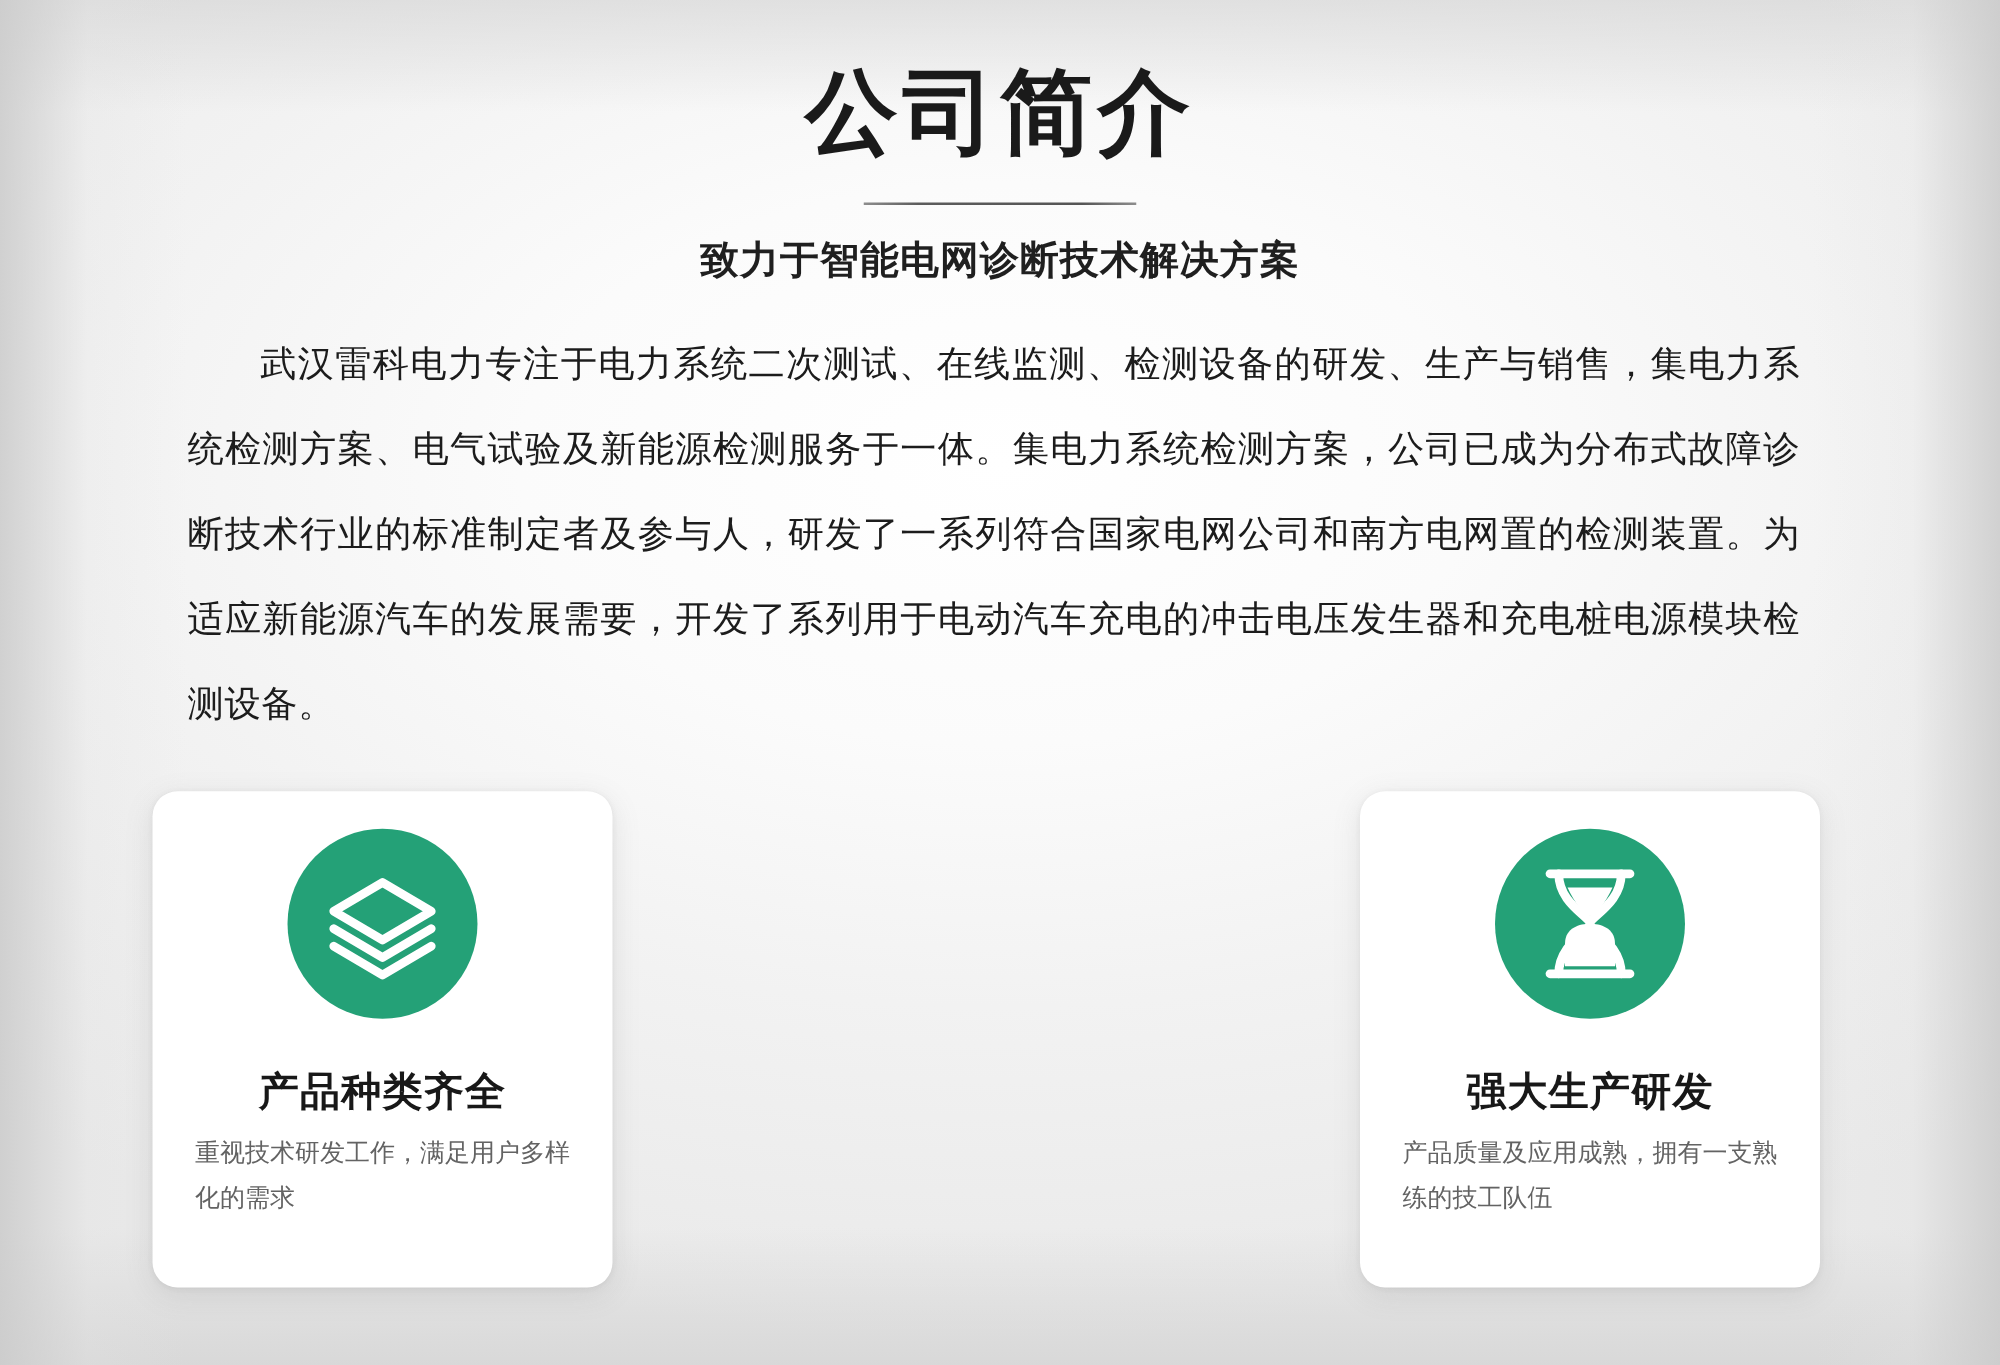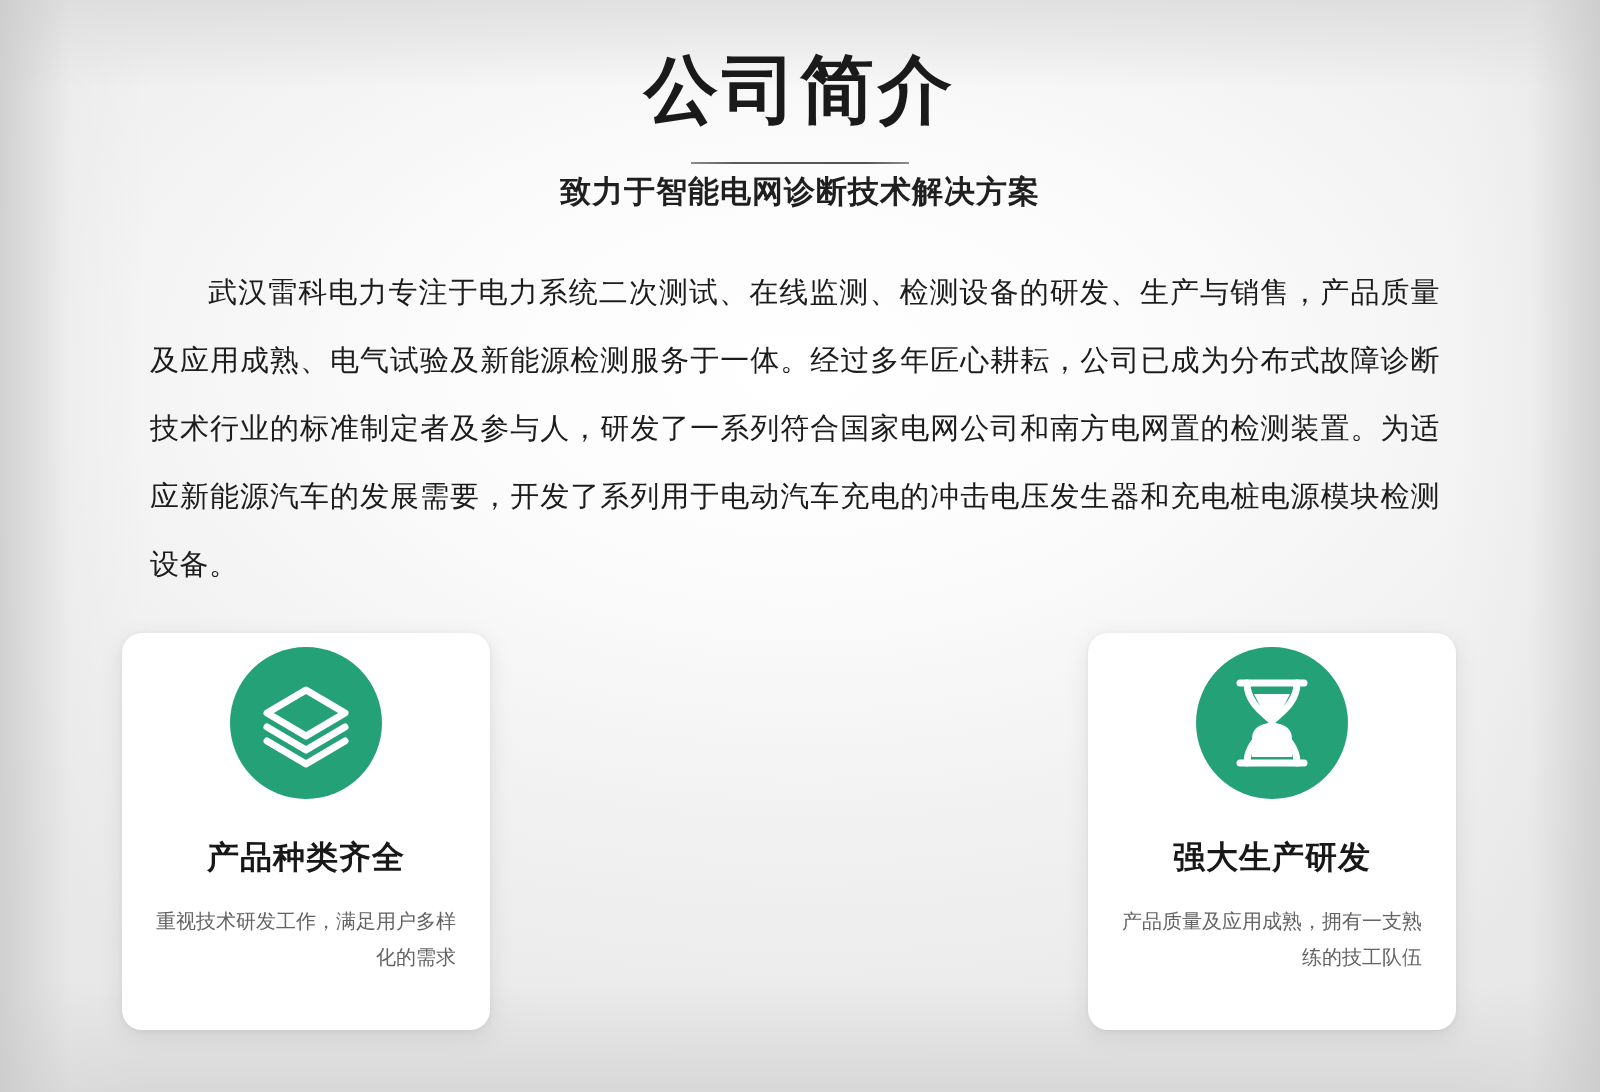--- a/index.html
+++ b/index.html
@@ -60,21 +60,21 @@
   }
 
   .title-divider {
     width: 218px;
     height: 2px;
     margin: 26px auto 0 auto;
     background: linear-gradient(90deg, #8d8d8d 0%, #5c5c5c 20%, #555 80%, #8d8d8d 100%);
   }
 
   .sub-title {
-    margin-top: 6px;
+    margin-top: 22px;
     font-size: 31px;
     line-height: 44px;
     font-weight: 700;
     color: #1f1f1f;
     letter-spacing: 1px;
   }
 
   
   .intro {
     position: absolute;
@@ -102,21 +102,21 @@
 
   .card {
     width: 368px;
     height: 397px;
     background: #ffffff;
     border-radius: 20px;
     box-shadow: 0 6px 22px rgba(120,120,120,.16), 0 1px 4px rgba(120,120,120,.10);
     display: flex;
     flex-direction: column;
     align-items: center;
-    padding-top: 14px;
+    padding-top: 30px;
   }
 
   .icon-circle {
     width: 152px;
     height: 152px;
     border-radius: 50%;
     background: #24a177;
     display: flex;
     align-items: center;
     justify-content: center;
@@ -129,42 +129,42 @@
     margin-top: 38px;
     font-size: 32px;
     line-height: 40px;
     font-weight: 700;
     color: #181818;
     letter-spacing: 1px;
     text-align: center;
   }
 
   .card-desc {
-    margin-top: 26px;
+    margin-top: 12px;
     width: 300px;
     font-size: 20px;
     line-height: 36px;
     color: #636363;
-    text-align: right;
+    text-align: left;
   }
 </style>
 </head>
 <body>
 
 <div class="page"></div>
 
 <div class="content">
 
   <div class="header">
     <div class="main-title">公司简介</div>
     <div class="title-divider"></div>
     <div class="sub-title">致力于智能电网诊断技术解决方案</div>
   </div>
 
-  <p class="intro">武汉雷科电力专注于电力系统二次测试、在线监测、检测设备的研发、生产与销售，产品质量及应用成熟、电气试验及新能源检测服务于一体。经过多年匠心耕耘，公司已成为分布式故障诊断技术行业的标准制定者及参与人，研发了一系列符合国家电网公司和南方电网置的检测装置。为适应新能源汽车的发展需要，开发了系列用于电动汽车充电的冲击电压发生器和充电桩电源模块检测设备。</p>
+  <p class="intro">武汉雷科电力专注于电力系统二次测试、在线监测、检测设备的研发、生产与销售，集电力系统检测方案、电气试验及新能源检测服务于一体。集电力系统检测方案，公司已成为分布式故障诊断技术行业的标准制定者及参与人，研发了一系列符合国家电网公司和南方电网置的检测装置。为适应新能源汽车的发展需要，开发了系列用于电动汽车充电的冲击电压发生器和充电桩电源模块检测设备。</p>
 
   <div class="cards">
 
     <div class="card">
       <div class="icon-circle">
         <svg width="92" height="92" viewBox="0 0 92 92" aria-hidden="true">
           <g fill="none" stroke="#ffffff" stroke-width="7" stroke-linejoin="round" stroke-linecap="round">
             <polygon points="46,13 85,36 46,59 7,36"></polygon>
             <polyline points="7,50 46,73 85,50"></polyline>
             <polyline points="7,64 46,87 85,64"></polyline>

